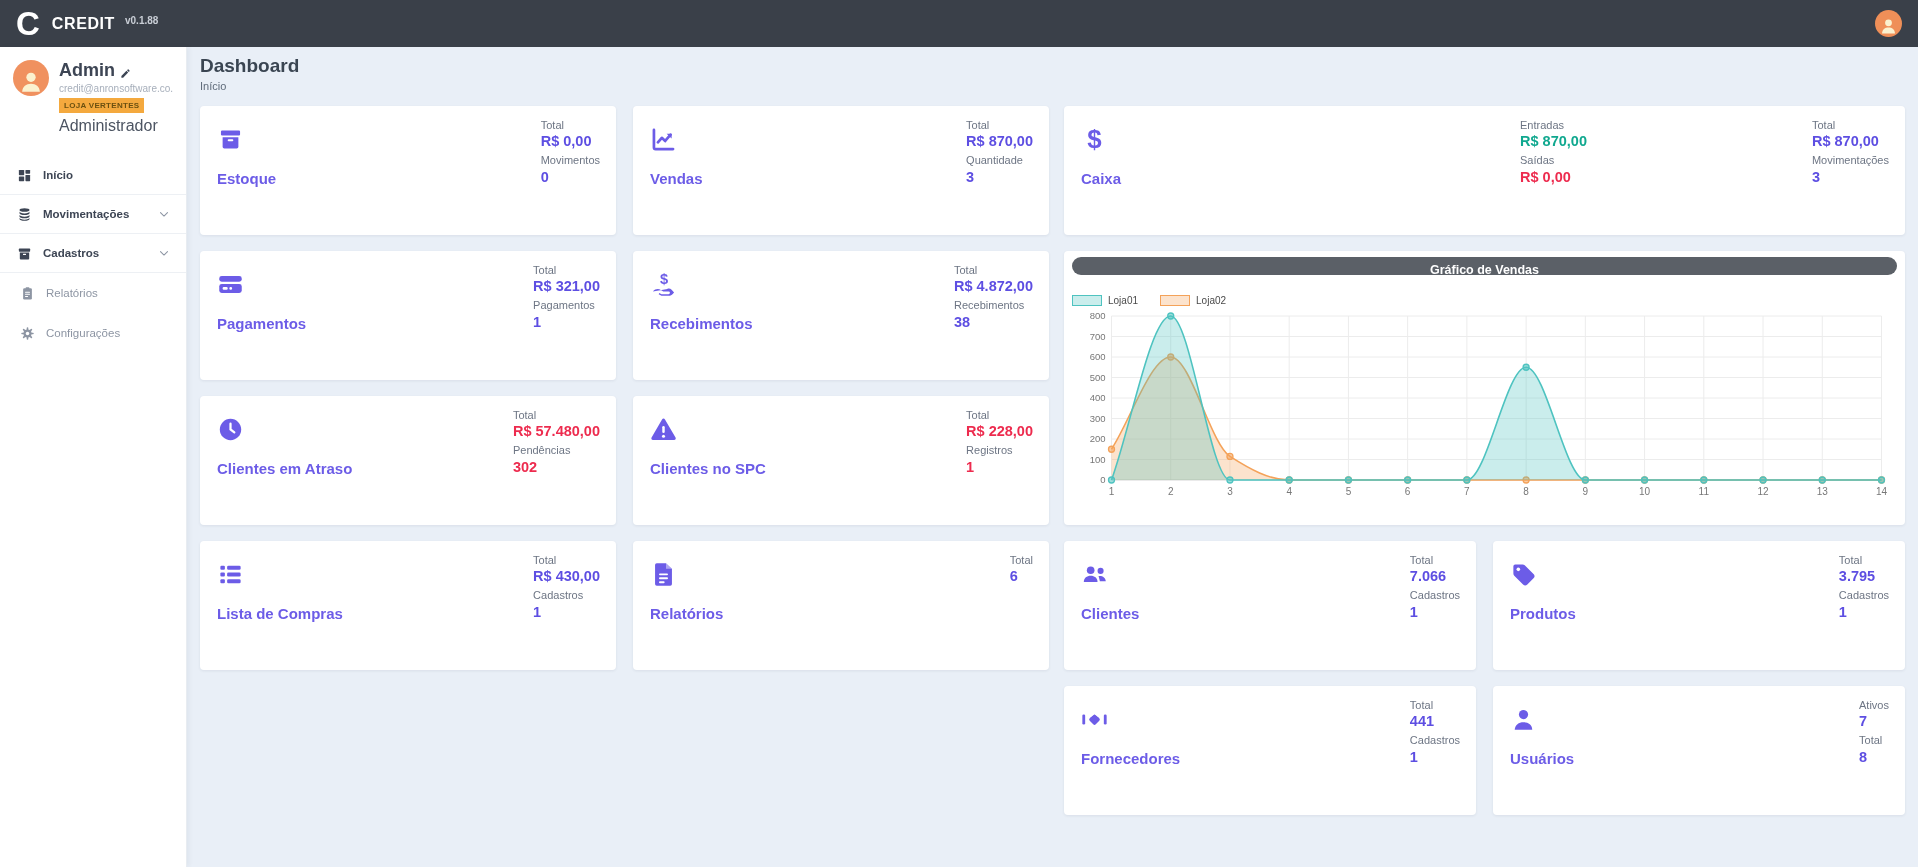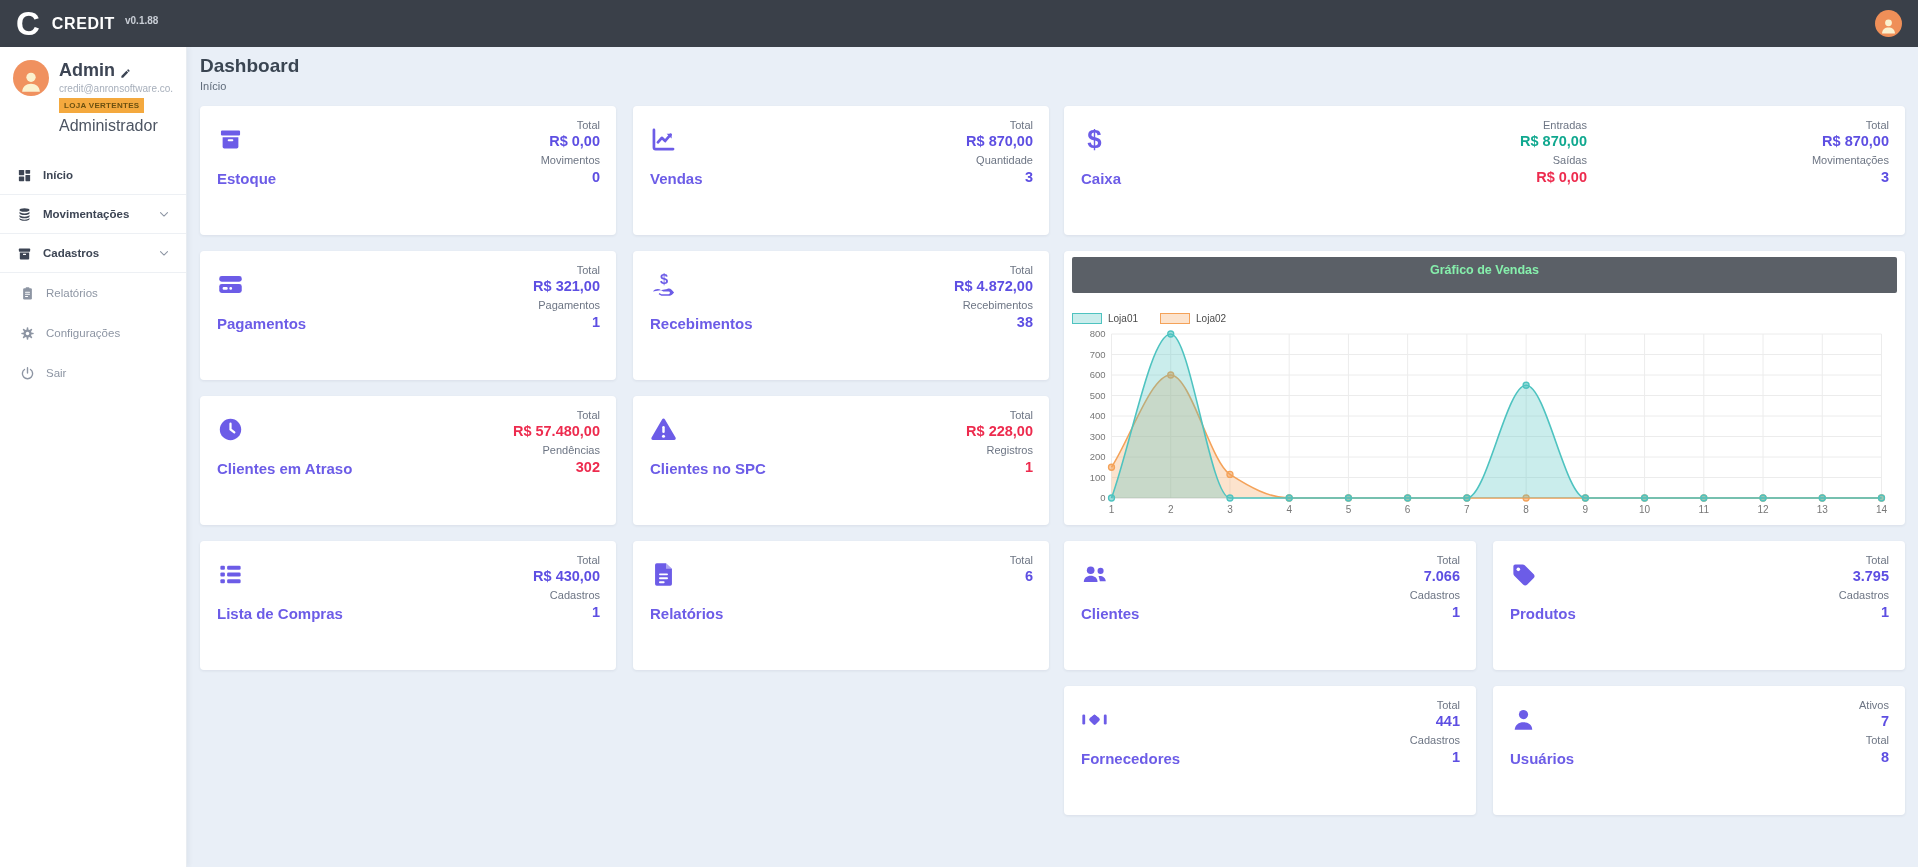--- a/index.html
+++ b/index.html
@@ -68,28 +68,28 @@
   .left-group { width:849px; display:grid; grid-template-columns:1fr 1fr;
                 column-gap:17px; row-gap:16px; grid-auto-rows:129px; align-content:start; }
   .right-group { width:841px; display:flex; flex-direction:column; gap:16px; }
   .two-col { display:flex; gap:17px; }
   .two-col .card { flex:1; }
   .card { background:#fff; border-radius:4px; box-shadow:0 1px 3px rgba(30,40,60,.08); }
   .stat-card { position:relative; height:129px; cursor:pointer; }
   .card-icon { position:absolute; left:17px; top:20px; width:27px; height:27px; color:#6c5ce7; }
   .card-icon svg { width:27px; height:27px; display:block; }
   .card-title { position:absolute; left:17px; top:64px; font-size:15px; font-weight:600; color:#6c5ce7; }
-  .stats { position:absolute; top:12px; right:16px; text-align:right; }
+  .stats { position:absolute; top:12px; right:16px; }
   .stats.groups { display:flex; gap:225px; }
   .stat-label { font-size:11px; color:#6d7584; line-height:1.3; }
   .stat-value { font-size:14.5px; font-weight:700; line-height:1.25; margin-bottom:3px; }
   
   .chart-card { height:274px; padding:6px 8px; }
-  .chart-header { background:#5b6067; color:#86efac; text-align:center; font-size:12.5px;
-                  font-weight:700; height:36px; line-height:26px; border-radius:2px; }
+  .chart-header { background:#5b6067; color:#ffffff; text-align:center; font-size:12.5px;
+                  font-weight:700; height:18px; line-height:26px; border-radius:10px; }
   .legend { display:flex; justify-content:flex-start; align-items:center; gap:22px;
             margin:20px 0 2px; font-size:10px; color:#4a4a4a; }
   .lg-item { display:flex; align-items:center; }
   .lg-box { width:30px; height:11px; border:1px solid; display:inline-block; margin-right:6px; }
   #plot { width:100%; height:198px; display:block; }
 </style>
 </head>
 <body>
 
 <header class="topbar">
@@ -187,29 +187,20 @@
             <svg viewBox="0 0 24 24" fill="currentColor">
               <rect x="10.7" y="2" width="2.6" height="20" rx="1.2"></rect>
               <rect x="10.7" y="2" width="2.6" height="20" rx="1.2" transform="rotate(45 12 12)"></rect>
               <rect x="10.7" y="2" width="2.6" height="20" rx="1.2" transform="rotate(90 12 12)"></rect>
               <rect x="10.7" y="2" width="2.6" height="20" rx="1.2" transform="rotate(135 12 12)"></rect>
               <circle cx="12" cy="12" r="6.5"></circle>
               <circle cx="12" cy="12" r="2.8" fill="#fff"></circle>
             </svg>
           </span>
           <span class="mi-label">Configurações</span>
-        </div>
-        <div class="mi sub">
-          <span class="icn ">
-            <svg viewBox="0 0 24 24" fill="currentColor">
-              <path d="M12 2.8v8.4" stroke="currentColor" stroke-width="2.2" stroke-linecap="round" fill="none"></path>
-              <path d="M7.2 5.6a8.2 8.2 0 1 0 9.6 0" stroke="currentColor" stroke-width="2.2" stroke-linecap="round" fill="none"></path>
-            </svg>
-          </span>
-          <span class="mi-label">Sair</span>
         </div>
       </nav>
   </aside>
 
   <main class="main">
     <div class="page-head">
       <div class="page-title">Dashboard</div>
       <div class="page-subtitle">Início</div>
     </div>
     <div class="grid">

